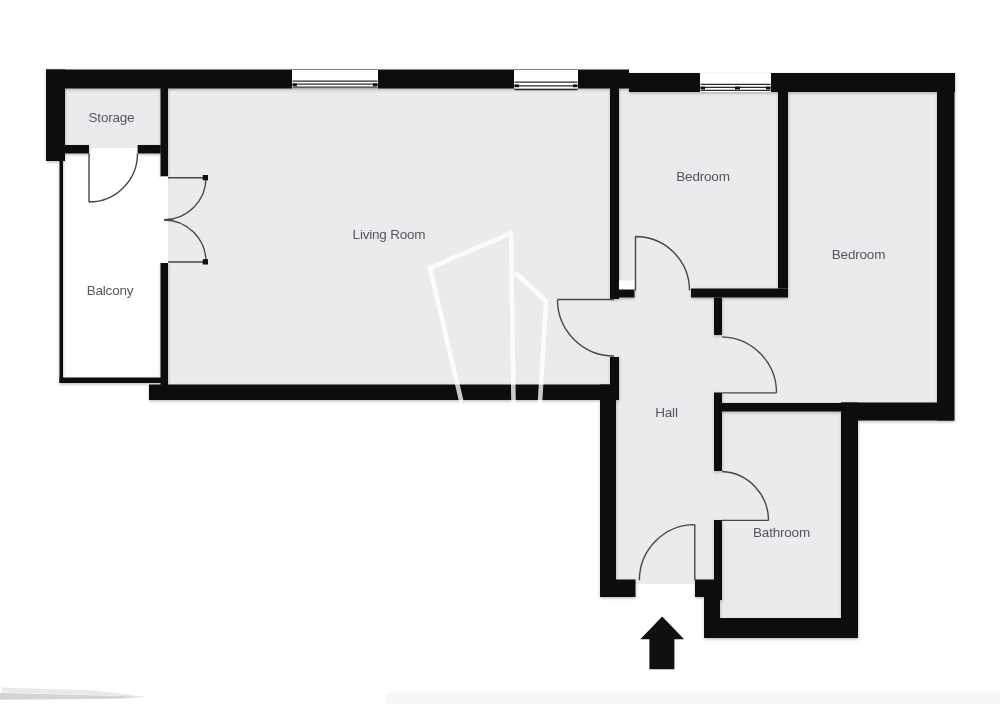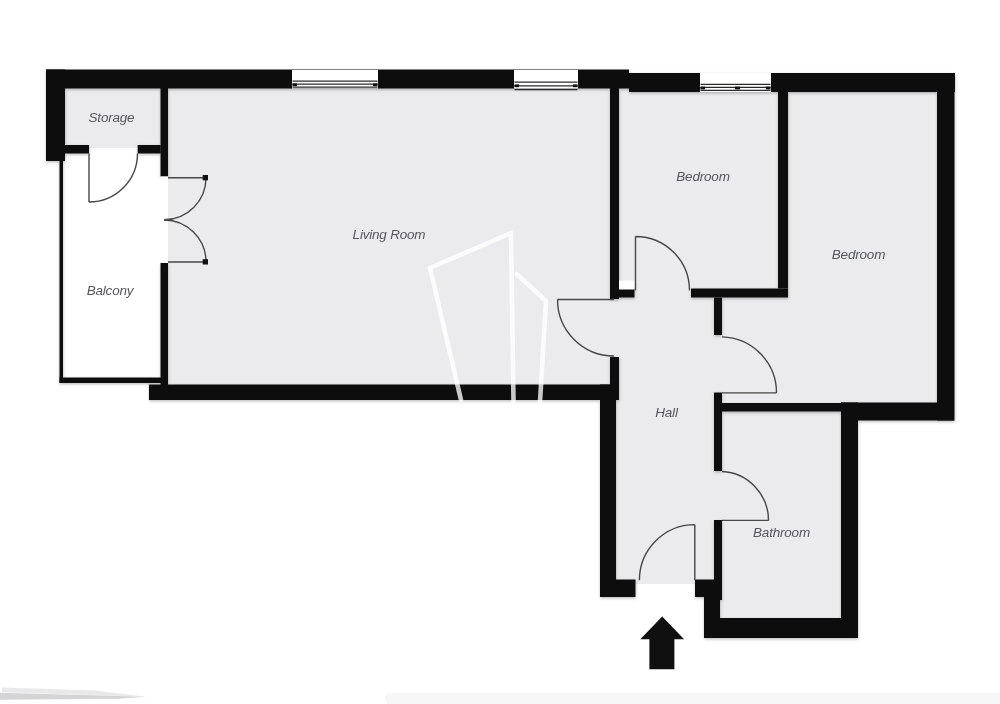--- a/index.html
+++ b/index.html
@@ -1,17 +1,17 @@
 <!DOCTYPE html>
 <html><head>
 <meta charset="utf-8">
 <style>
   html,body{margin:0;padding:0;background:#ffffff;}
   .page{position:relative;width:1000px;height:704px;background:#ffffff;overflow:hidden;
-        font-family:"Liberation Sans", sans-serif;font-style:italic;}
+        font-family:"Liberation Sans", sans-serif;}
   svg{display:block;}
   text{font-family:"Liberation Sans", sans-serif;fill:#54575b;font-size:13.5px;letter-spacing:-0.2px;}
 </style>
 </head>
 <body>
 <div class="page">
 <svg width="1000" height="704" viewBox="0 0 1000 704">
   <defs>
     <filter id="soft" x="-5%" y="-5%" width="110%" height="110%">
       <feDropShadow dx="0.3" dy="1.2" stdDeviation="1.4" flood-color="#000000" flood-opacity="0.28"></feDropShadow>

